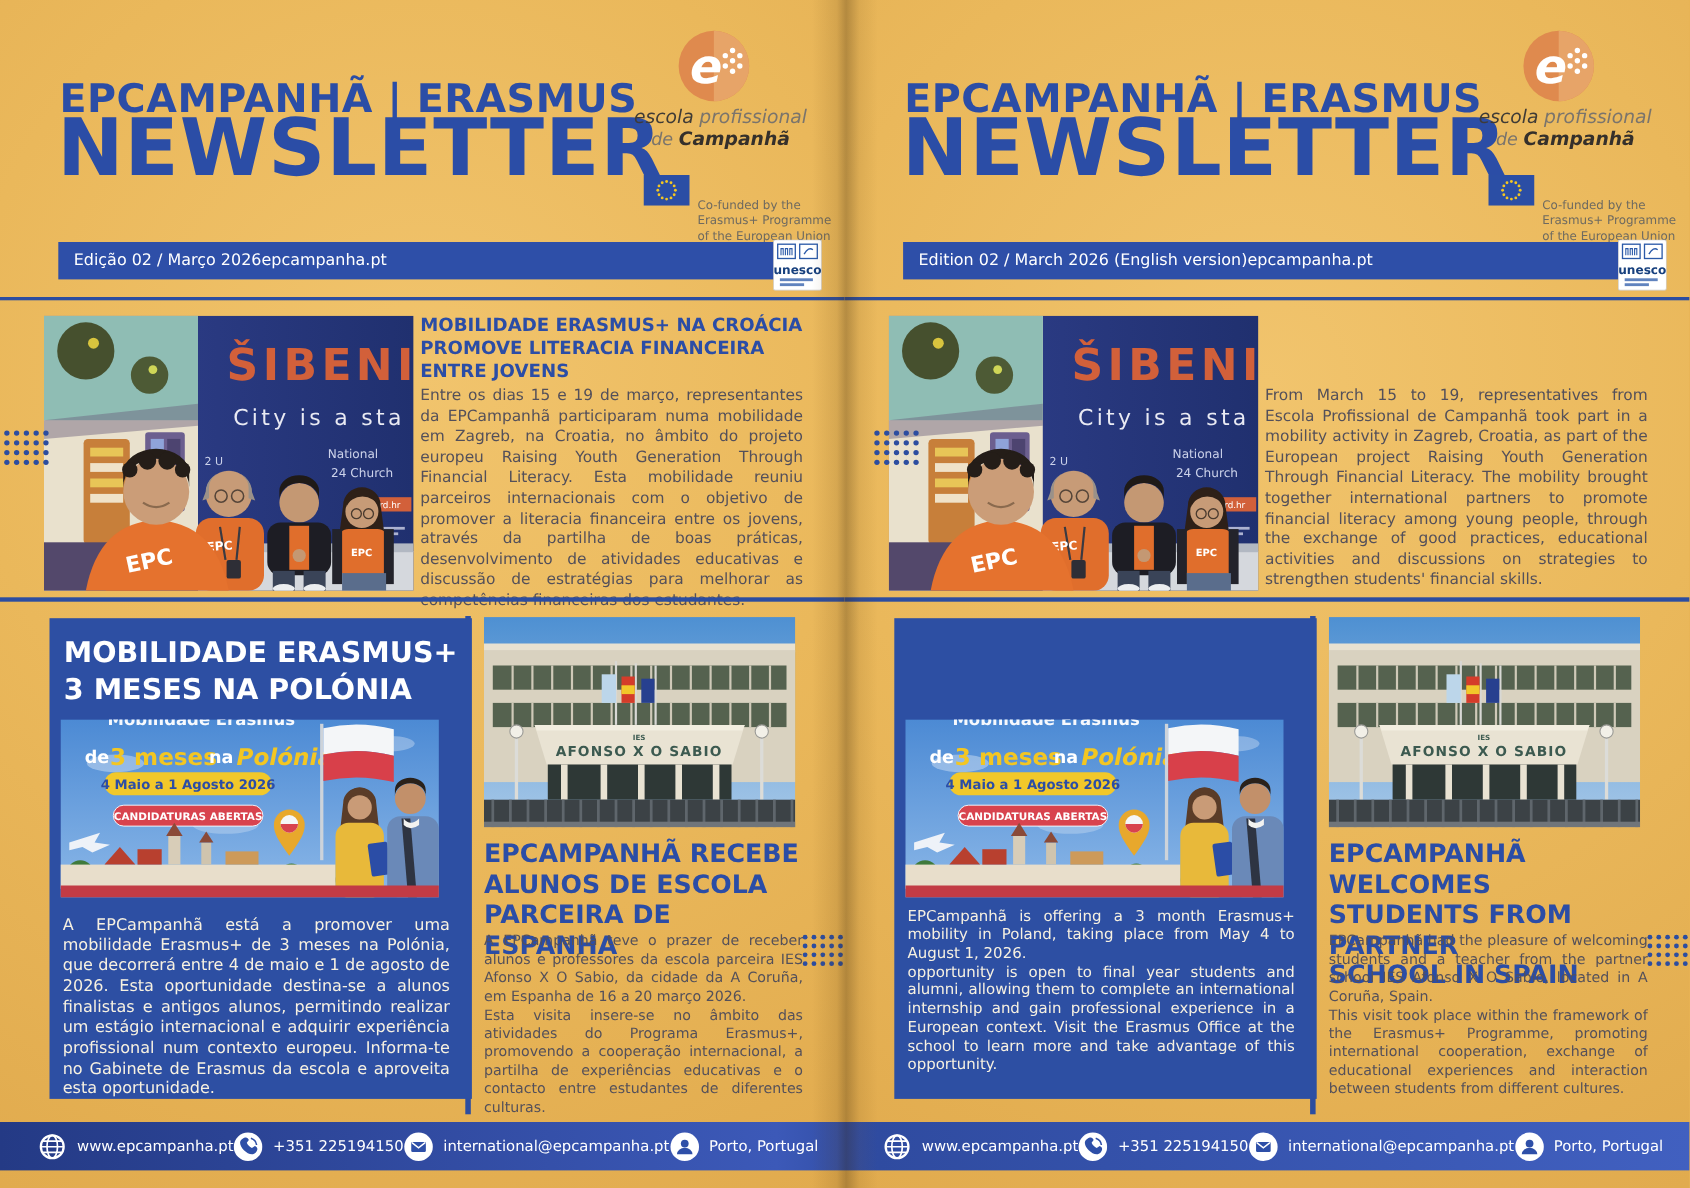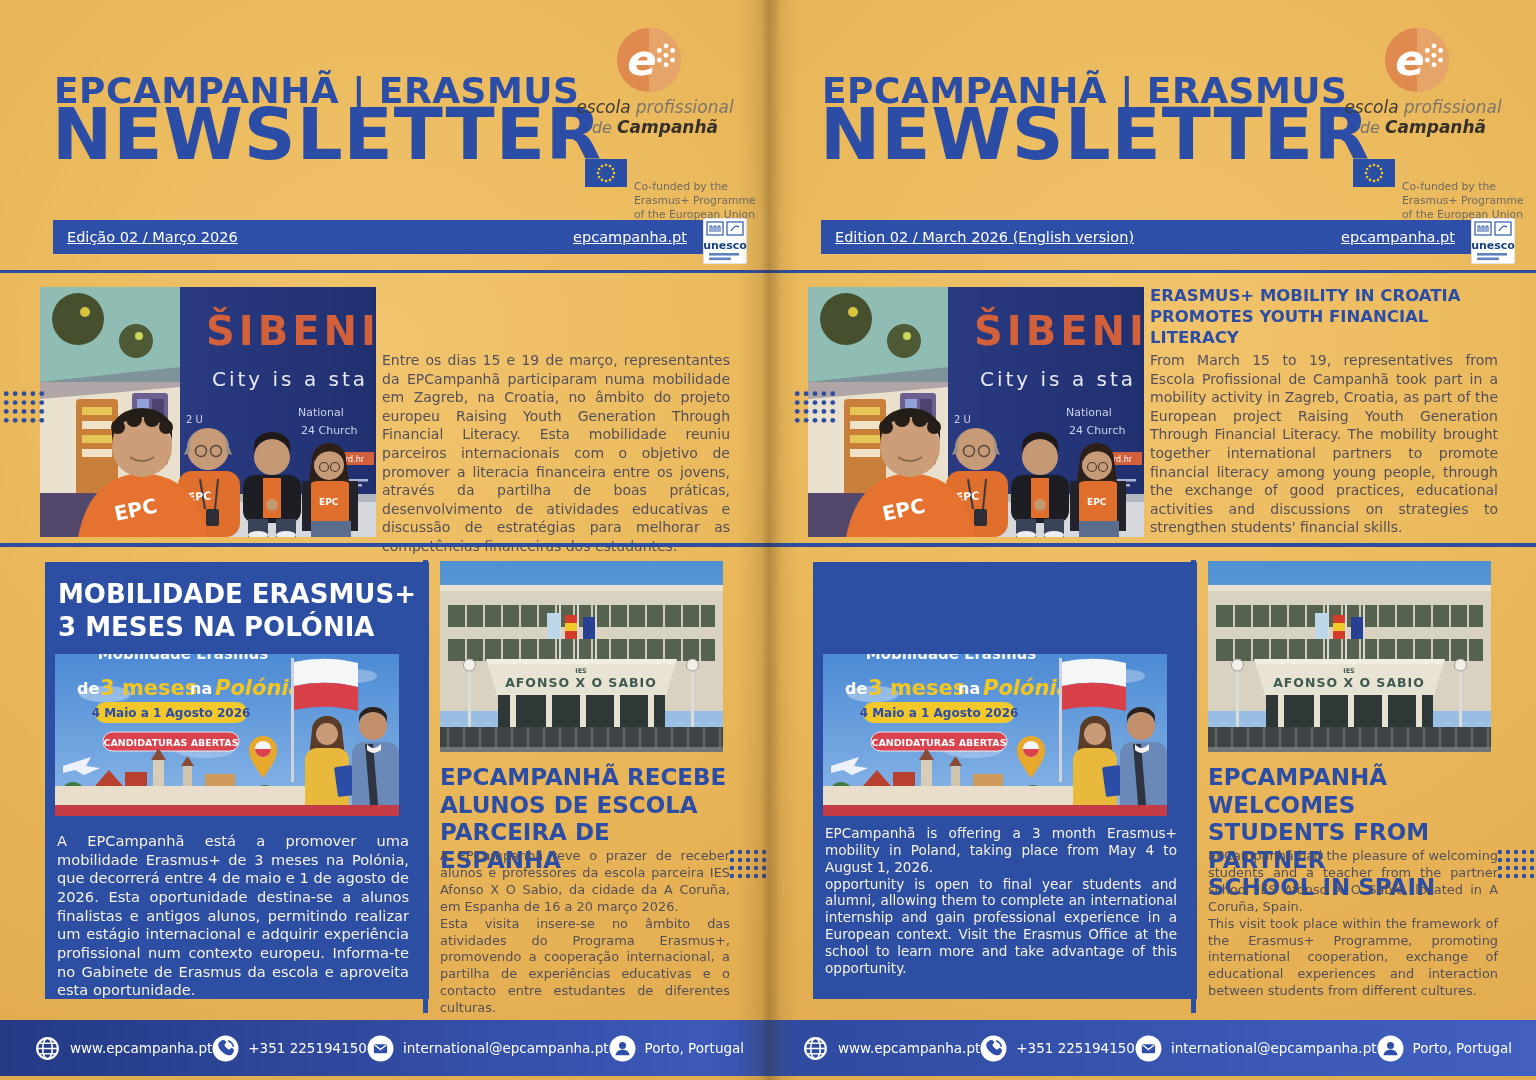--- a/index.html
+++ b/index.html
@@ -31,21 +31,21 @@
   .logo-text .w-esc { color:#3f3b36; font-size:17px; }
   .logo-text .w-prof { color:#7a746c; font-size:17px; }
   .logo-text .w-de { color:#7a746c; font-size:16px; }
   .logo-text .w-camp { color:#35302b; font-size:17px; font-weight:bold; }
   .eu-flag { position:absolute; left:585px; top:159px; width:42px; height:28px; }
   .eu-text { position:absolute; left:634px; top:156px; font-size:10.8px;
              color:#6e6a60; line-height:1.3;margin-top:24px; }
 
   .issue-bar { position:absolute; left:53px; top:220px; width:692px; height:34px;
                background:#2e4fa8; color:#fff; display:flex; align-items:center;
-               justify-content:space-between; padding:0 58px 0 14px; font-size:14.5px;text-decoration:underline; }
+               padding:0 58px 0 14px; font-size:14.5px; }
   .unesco { position:absolute; left:703px; top:218px; width:44px; height:46px; }
 
   .hr { position:absolute; left:0; width:768px; background:#2c4da0; }
   .hr1 { top:270px; height:3px; }
   .hr2 { top:543px; height:4px; }
   .vdiv { position:absolute; left:423px; top:560px; width:5px; height:453px; background:#2c4da0; }
 
   
   .photo1 { position:absolute; left:40px; top:287px; width:336px; height:250px; }
   .a1-title { position:absolute; left:382px; top:286px; width:348px; font-size:16.5px;
@@ -70,21 +70,21 @@
   .sp-body { position:absolute; left:440px; top:848px; width:290px; font-size:12.9px;
              color:#54505a; line-height:1.31; text-align:justify; white-space:pre-line; }
 
   
   .dots { position:absolute; }
   .dots-left { left:3px; top:386px; width:42px; height:42px; }
   .page.right .dots-left { left:26px; }
   .dots-right { left:729px; top:846px; width:38px; height:36px; }
 
   
-  .footer { position:absolute; left:0; top:1020px; width:1536px; height:56px;
+  .footer { position:absolute; left:0; top:1020px; width:1536px; height:44px;
             background:linear-gradient(90deg,#243a85 0%,#3c59b8 46%,#2f4ba0 52%,#4160c0 100%);
             display:flex; z-index:3; }
   .fhalf { width:768px; display:flex; align-items:center; justify-content:space-between;
            padding:0 34px; }
   .fitem { display:flex; align-items:center; gap:9px; color:#fff; font-size:13.5px;
            white-space:nowrap; }
   .ficon { width:27px; height:27px; flex:0 0 auto; }
 
   
   .fold { position:absolute; left:738px; top:0; width:60px; height:1080px; z-index:6;
@@ -400,20 +400,21 @@
       </svg>
 
     <div class="hr hr1"></div>
 
     <svg class="photo1">
         <use href="#sym-croatia"></use>
       </svg>
     <svg class="dots dots-left">
         <use href="#sym-dots"></use>
       </svg>
+    <h2 class="a1-title">MOBILIDADE ERASMUS+ NA CROÁCIA PROMOVE LITERACIA FINANCEIRA ENTRE JOVENS</h2>
     <p class="a1-body">Entre os dias 15 e 19 de março, representantes da EPCampanhã participaram numa mobilidade em Zagreb, na Croatia, no âmbito do projeto europeu Raising Youth Generation Through Financial Literacy. Esta mobilidade reuniu parceiros internacionais com o objetivo de promover a literacia financeira entre os jovens, através da partilha de boas práticas, desenvolvimento de atividades educativas e discussão de estratégias para melhorar as competências financeiras dos estudantes.</p>
 
     <div class="hr hr2"></div>
     <div class="vdiv"></div>
 
     <article class="card">
       <h3 class="card-title">MOBILIDADE ERASMUS+
 3 MESES NA POLÓNIA</h3>
       <svg class="poster">
           <use href="#sym-poster"></use>
@@ -463,21 +464,20 @@
       </svg>
 
     <div class="hr hr1"></div>
 
     <svg class="photo1">
         <use href="#sym-croatia"></use>
       </svg>
     <svg class="dots dots-left">
         <use href="#sym-dots"></use>
       </svg>
-    <h2 class="a1-title">ERASMUS+ MOBILITY IN CROATIA PROMOTES YOUTH FINANCIAL LITERACY</h2>
     <p class="a1-body">From March 15 to 19, representatives from Escola Profissional de Campanhã took part in a mobility activity in Zagreb, Croatia, as part of the European project Raising Youth Generation Through Financial Literacy. The mobility brought together international partners to promote financial literacy among young people, through the exchange of good practices, educational activities and discussions on strategies to strengthen students' financial skills.</p>
 
     <div class="hr hr2"></div>
     <div class="vdiv"></div>
 
     <article class="card">
       <svg class="poster">
           <use href="#sym-poster"></use>
         </svg>
       <p class="card-body">EPCampanhã is offering a 3 month Erasmus+ mobility in Poland, taking place from May 4 to August 1, 2026.

